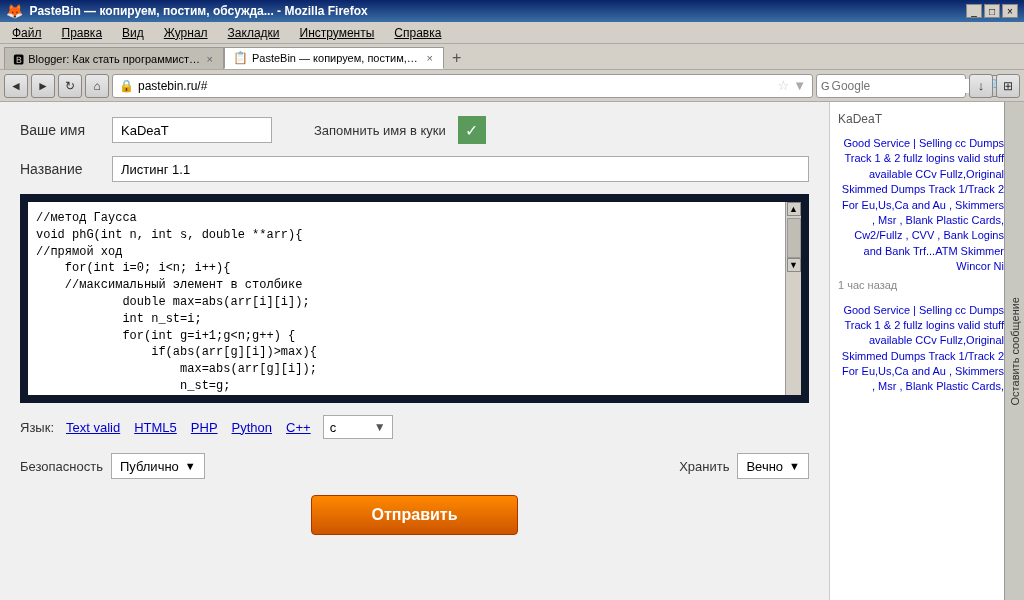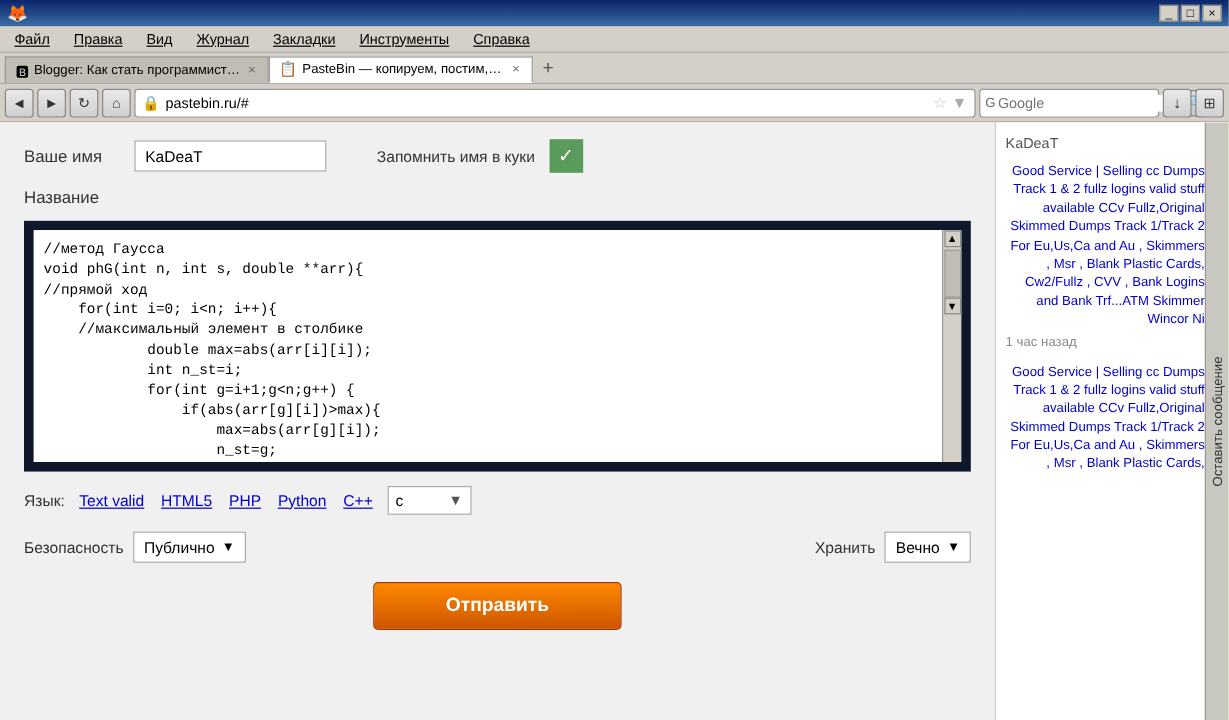--- a/index.html
+++ b/index.html
@@ -116,21 +116,21 @@
       background: linear-gradient(to bottom, #e8e8e8, #d0d0d0);
       border: 1px solid #888; border-radius: 3px;
       display: flex; align-items: center; justify-content: center;
       cursor: pointer; color: #333; font-size: 13px;
     }
 
     
     .main-layout {
       display: flex;
       height: calc(600px - 22px - 22px - 26px - 32px);
-      background: #fef9c3;
+      background: #c2410c;
     }
 
     
     .content-area {
       flex: 1;
       background: #f0f0f0;
       overflow-y: auto;
       padding: 14px 20px;
     }
 
@@ -285,20 +285,21 @@
     }
   </style>
 </head>
 <body>
 
 <div style="width:1024px; height:600px; display:flex; flex-direction:column; overflow:hidden;">
 
   <div class="window-titlebar">
     <div class="window-title">
       <span style="font-size:14px;">🦊</span>
+      <span>PasteBin — копируем, постим, обсужда... - Mozilla Firefox</span>
     </div>
     <div class="window-controls">
       <div class="win-btn">_</div>
       <div class="win-btn">□</div>
       <div class="win-btn">×</div>
     </div>
   </div>
 
   <div class="menubar">
     <span class="menu-item">Файл</span>
@@ -350,20 +351,21 @@
 
       <div class="form-row">
         <span class="form-label">Ваше имя</span>
         <input class="form-input form-input-name" value="KaDeaT" type="text" style="">
         <span class="remember-label">Запомнить имя в куки</span>
         <button class="checkmark-btn">✓</button>
       </div>
 
       <div class="form-row">
         <span class="form-label">Название</span>
+        <input class="form-input form-input-title" value="Листинг 1.1" type="text" style="">
       </div>
 
       <div class="code-editor-wrap">
         <textarea class="code-editor" style="width: calc(100% - 16px);" spellcheck="false">//метод Гаусса
 void phG(int n, int s, double **arr){
 //прямой ход
     for(int i=0; i&lt;n; i++){
     //максимальный элемент в столбике
             double max=abs(arr[i][i]);
             int n_st=i;

